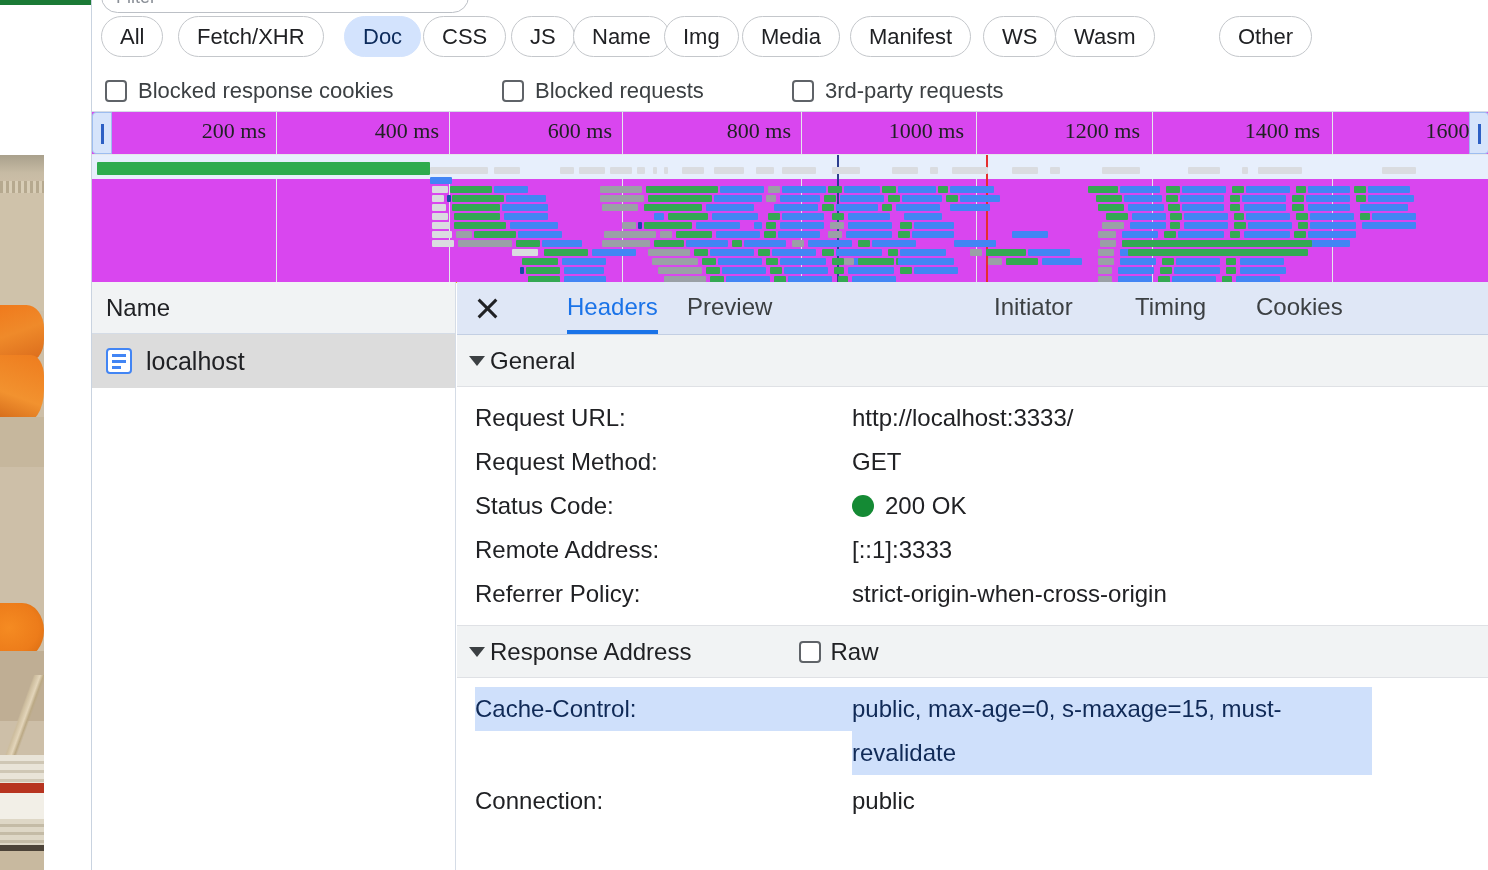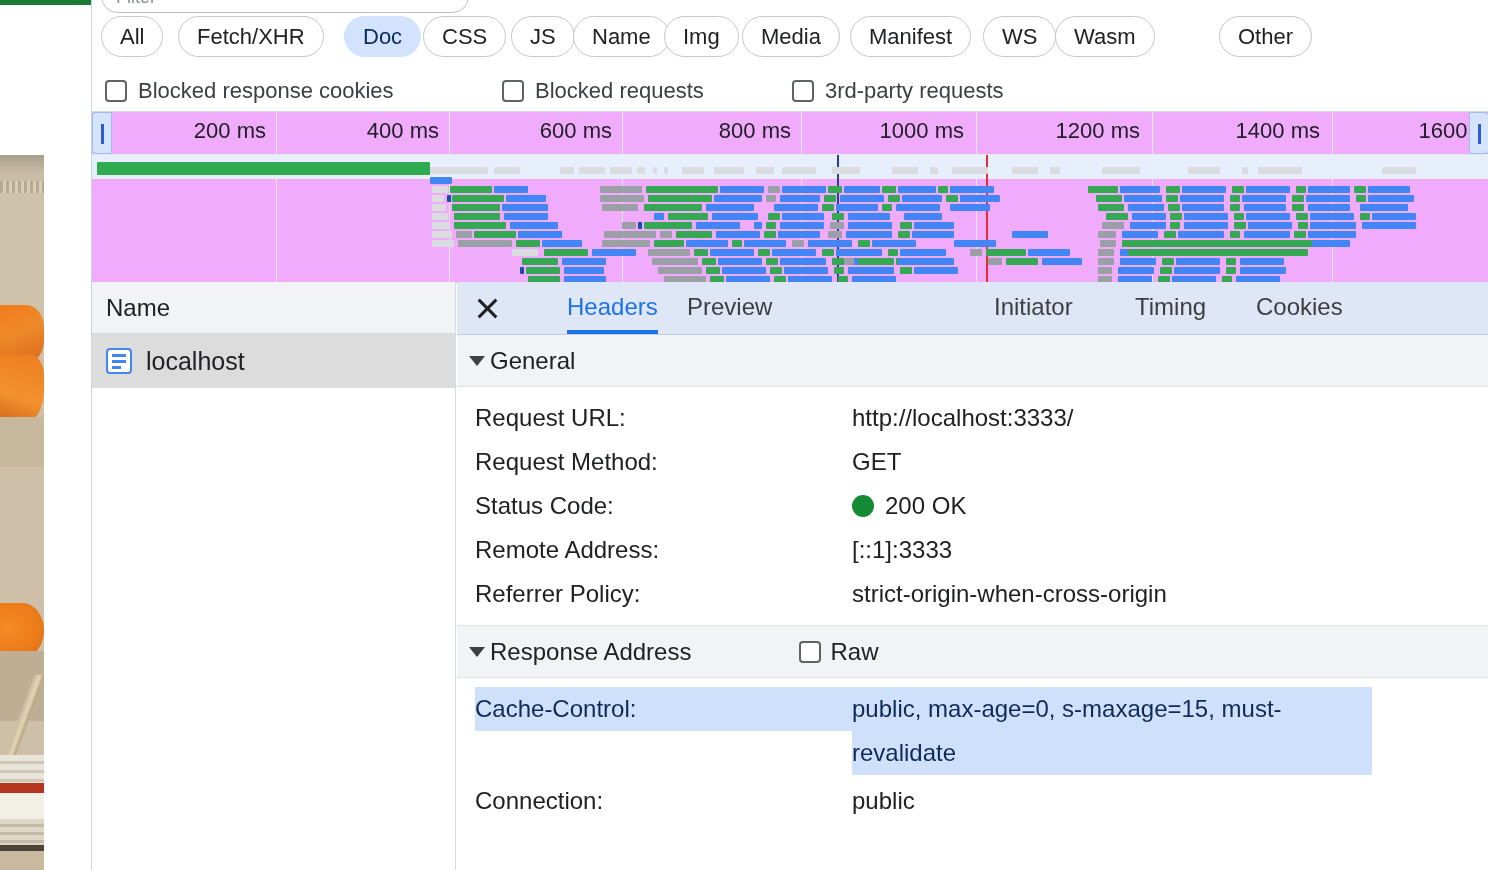--- a/index.html
+++ b/index.html
@@ -163,23 +163,24 @@
   }
   .check-label {
     font-size: 22px;
     color: #3c4043;
   }
 
   
   .overview {
     position: relative;
     height: 170px;
-    background: #f0abfc;
+    background: #d946ef;
     border-bottom: 1px solid #eab308;
     overflow: hidden;
+    font-family: Liberation Serif, serif;
   }
   .ov-ruler {
     position: absolute;
     left: 0; top: 0;
     width: 1397px; height: 42px;
     border-bottom: 1px solid #e4e7eb;
   }
   .ov-tick {
     position: absolute;
     top: 0;

